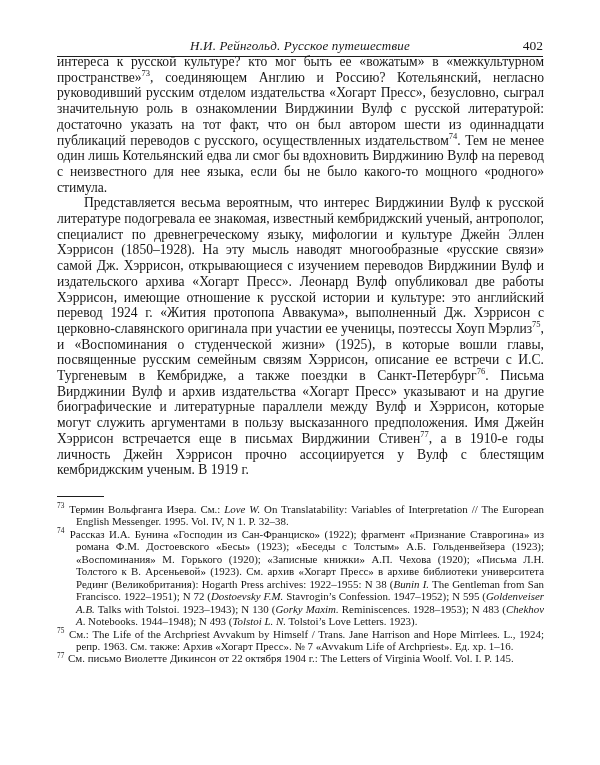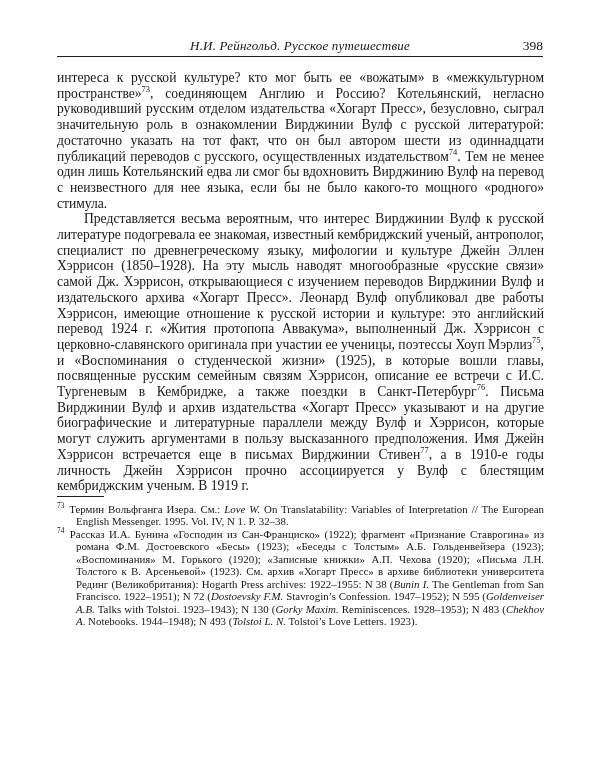--- a/index.html
+++ b/index.html
@@ -32,21 +32,21 @@
   .header-rule {
     position: absolute;
     top: 56px;
     left: 57px;
     right: 57px;
     border-top: 1.6px solid #1d1d1d;
   }
   
   .body-text {
     position: absolute;
-    top: 70px;
+    top: 54px;
     left: 57px;
     width: 487px;
     font-size: 13.6px;
     line-height: 15.7px;
     text-align: justify;
   }
   .body-text p { margin: 0; }
   .body-text p.indented { text-indent: 27px; font-family: Liberation Serif, serif; }
   .body-text sup {
     font-size: 8.5px;
@@ -83,28 +83,30 @@
     margin-right: 1px;
   }
   i { font-style: italic; }
 </style>
 </head>
 <body>
 
 <div class="page">
   <div class="header">
     <span class="running-title">Н.И. Рейнгольд. Русское путешествие</span>
-    <span class="page-number">398</span>
+    <span class="page-number">402</span>
   </div>
   <div class="header-rule"></div>
 
   <main class="body-text" id="body-container">
       <p class=""><span>интереса к русской культуре? кто мог быть ее «вожатым» в «межкультурном пространстве»</span><sup>73</sup><span>, соединяющем Англию и Россию? Котельянский, негласно руководивший русским отделом издательства «Хогарт Пресс», безусловно, сыграл значительную роль в ознакомлении Вирджинии Вулф с русской литературой: достаточно указать на тот факт, что он был автором шести из одиннадцати публикаций переводов с русского, осуществленных издательством</span><sup>74</sup><span>. Тем не менее один лишь Котельянский едва ли смог бы вдохновить Вирджинию Вулф на перевод с неизвестного для нее языка, если бы не было какого-то мощного «родного» стимула.</span></p>
       <p class="indented"><span>Представляется весьма вероятным, что интерес Вирджинии Вулф к русской литературе подогревала ее знакомая, известный кембриджский ученый, антрополог, специалист по древнегреческому языку, мифологии и культуре Джейн Эллен Хэррисон (1850–1928). На эту мысль наводят многообразные «русские связи» самой Дж. Хэррисон, открывающиеся с изучением переводов Вирджинии Вулф и издательского архива «Хогарт Пресс». Леонард Вулф опубликовал две работы Хэррисон, имеющие отношение к русской истории и культуре: это английский перевод 1924 г. «Жития протопопа Аввакума», выполненный Дж. Хэррисон с церковно-славянского оригинала при участии ее ученицы, поэтессы Хоуп Мэрлиз</span><sup>75</sup><span>, и «Воспоминания о студенческой жизни» (1925), в которые вошли главы, посвященные русским семейным связям Хэррисон, описание ее встречи с И.С. Тургеневым в Кембридже, а также поездки в Санкт-Петербург</span><sup>76</sup><span>. Письма Вирджинии Вулф и архив издательства «Хогарт Пресс» указывают и на другие биографические и литературные параллели между Вулф и Хэррисон, которые могут служить аргументами в пользу высказанного предположения. Имя Джейн Хэррисон встречается еще в письмах Вирджинии Стивен</span><sup>77</sup><span>, а в 1910-е годы личность Джейн Хэррисон прочно ассоциируется у Вулф с блестящим кембриджским ученым. В 1919 г.</span></p>
     </main>
 
   <div class="footnote-rule"></div>
 
   <section class="footnotes" id="footnotes-container">
       <p class="footnote"><sup class="fn-num">73</sup> <span>Термин Вольфганга Изера. См.: </span><i>Love W.</i><span> On Translatability: Variables of Interpretation // The European English Messenger. 1995. Vol. IV, N 1. P. 32–38.</span></p>
       <p class="footnote"><sup class="fn-num">74</sup> <span>Рассказ И.А. Бунина «Господин из Сан-Франциско» (1922); фрагмент «Признание Ставрогина» из романа Ф.М. Достоевского «Бесы» (1923); «Беседы с Толстым» А.Б. Гольденвейзера (1923); «Воспоминания» М. Горького (1920); «Записные книжки» А.П. Чехова (1920); «Письма Л.Н. Толстого к В. Арсеньевой» (1923). См. архив «Хогарт Пресс» в архиве библиотеки университета Рединг (Великобритания): Hogarth Press archives: 1922–1955: N 38 (</span><i>Bunin I.</i><span> The Gentleman from San Francisco. 1922–1951); N 72 (</span><i>Dostoevsky F.M.</i><span> Stavrogin’s Confession. 1947–1952); N 595 (</span><i>Goldenveiser A.B.</i><span> Talks with Tolstoi. 1923–1943); N 130 (</span><i>Gorky Maxim.</i><span> Reminiscences. 1928–1953); N 483 (</span><i>Chekhov A</i><span>. Notebooks. 1944–1948); N 493 (</span><i>Tolstoi L. N.</i><span> Tolstoi’s Love Letters. 1923).</span></p>
+      <p class="footnote"><sup class="fn-num">75</sup> <span>См.: The Life of the Archpriest Avvakum by Himself / Trans. Jane Harrison and Hope Mirrlees. L., 1924; репр. 1963. См. также: Архив «Хогарт Пресс». № 7 «Avvakum Life of Archpriest». Ед. хр. 1–16.</span></p>
+      <p class="footnote"><sup class="fn-num">77</sup> <span>См. письмо Виолетте Дикинсон от 22 октября 1904 г.: The Letters of Virginia Woolf. Vol. I. P. 145.</span></p>
     </section>
 </div>
 
 </body></html>

